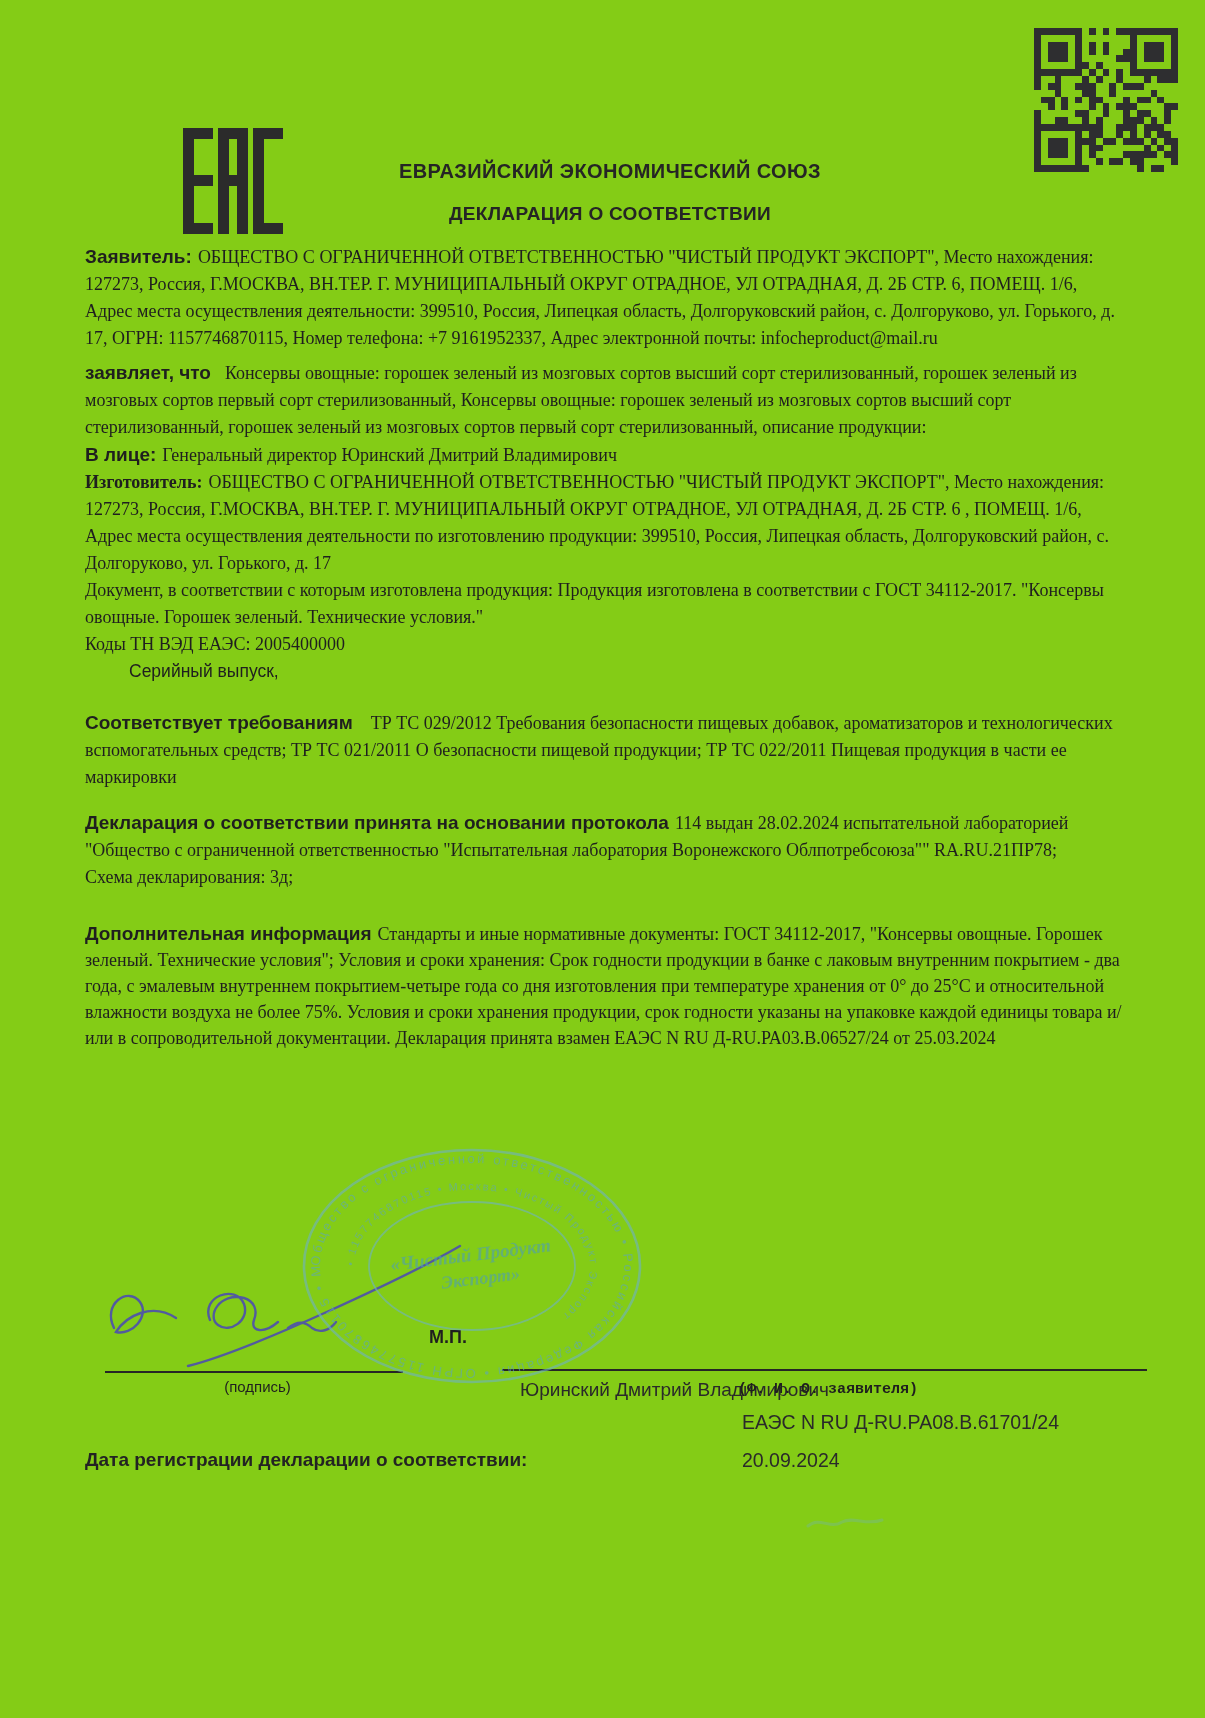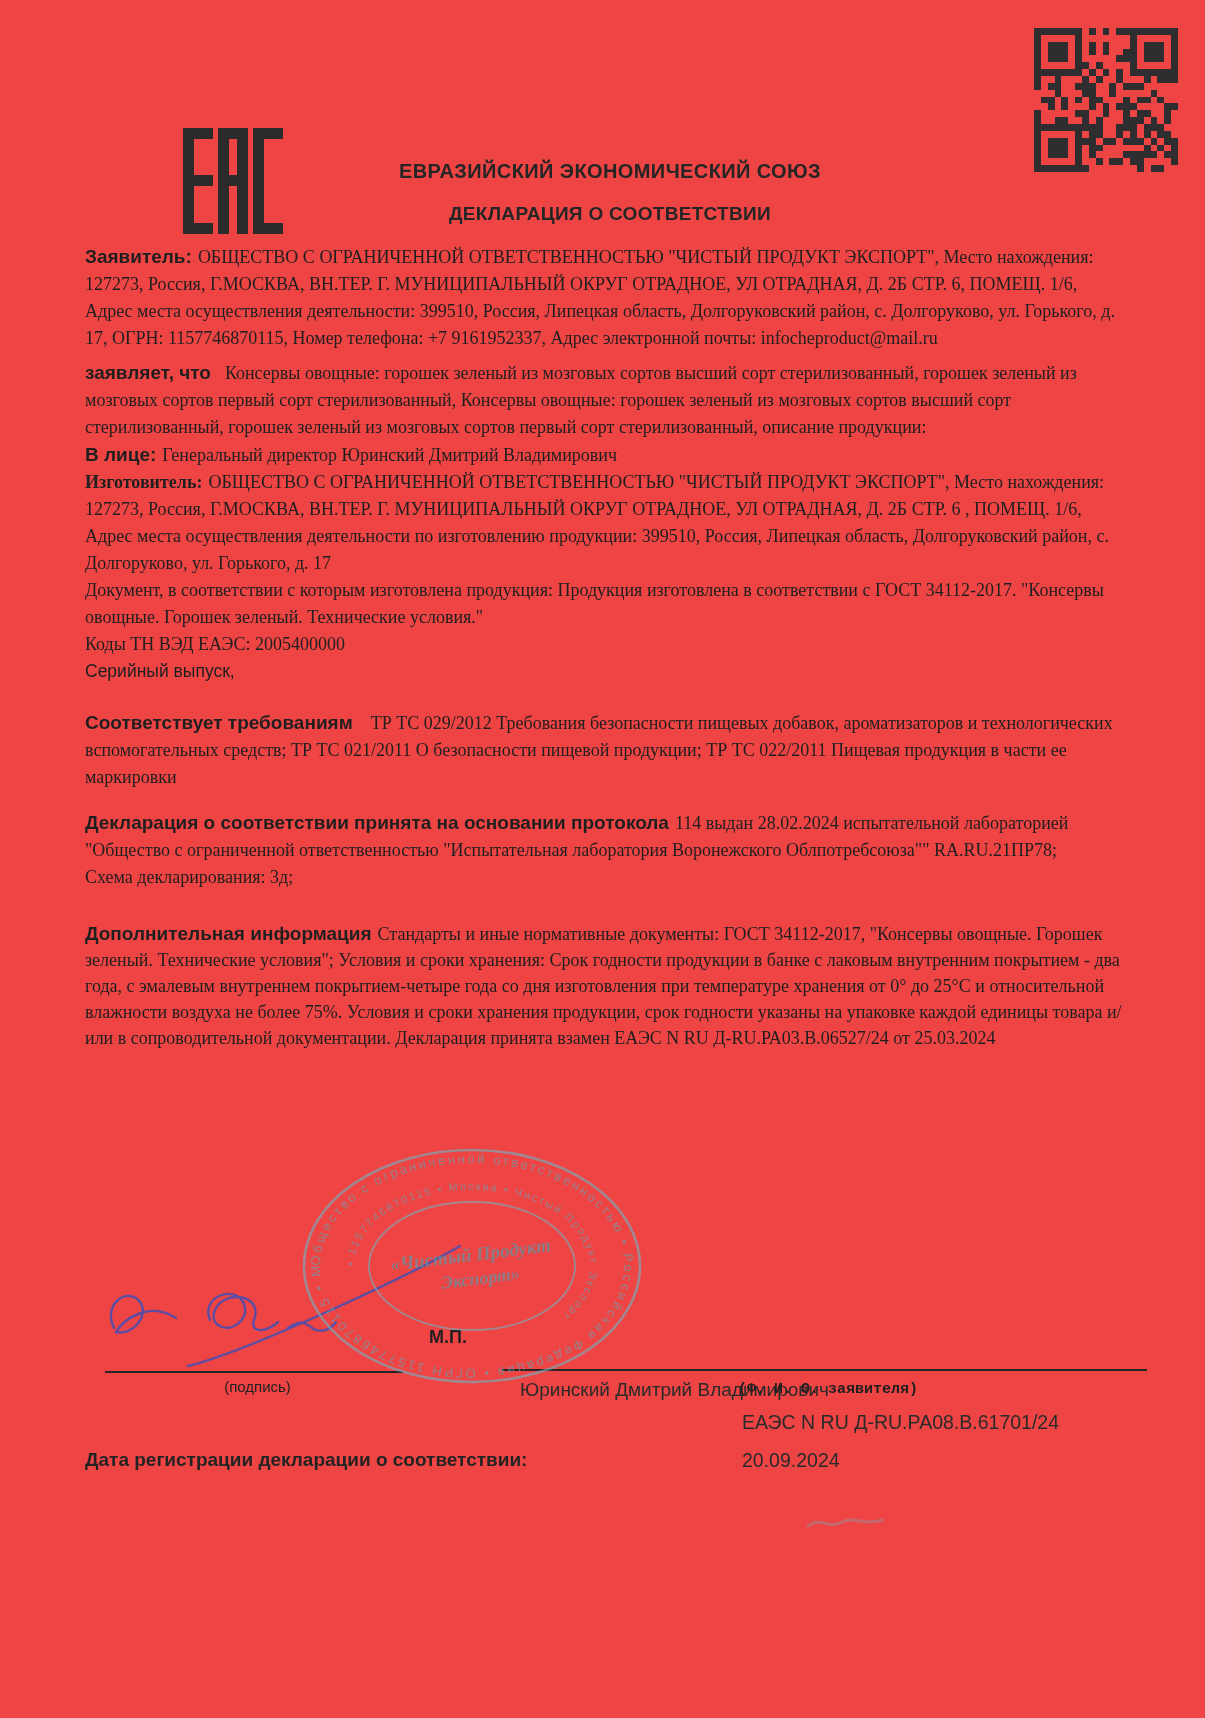--- a/index.html
+++ b/index.html
@@ -1,38 +1,38 @@
 <!DOCTYPE html>
 <html><head>
 <meta charset="utf-8">
 <style>
   html,body{margin:0;padding:0;}
   body{
     width:1205px;height:1718px;position:relative;background:#ffffff;
     font-family:"Liberation Serif", serif;color:#1f1f1f;overflow:hidden;
   }
-  .page{position:absolute;inset:0;background:#ef4444;}
+  .page{position:absolute;inset:0;background:#84cc16;}
   
   .eac-logo{position:absolute;left:183px;top:128px;width:100px;height:106px;}
   
   .qr{position:absolute;left:1034px;top:28px;width:144px;height:144px;
       display:grid;grid-template-columns:repeat(21,1fr);grid-template-rows:repeat(21,1fr);}
   .qr div{background:transparent;}
   .qr div.on{background:#2e2e30;}
   
   .titles{position:absolute;left:250px;top:160px;width:720px;text-align:center;
           font-family:"Liberation Sans",sans-serif;font-weight:bold;color:#252525;}
   .title-1{font-size:20px;letter-spacing:.4px;}
   .title-2{font-size:19px;margin-top:20px;letter-spacing:.3px;}
   
   .content{position:absolute;left:85px;top:243px;width:1038px;font-size:18px;line-height:27px;}
   .content p{margin:0;}
   .lbl-sans{font-family:"Liberation Sans",sans-serif;font-weight:bold;font-size:19px;}
   .lbl-serif{font-weight:bold;}
-  .sans{font-family:"Liberation Sans",sans-serif;}
+  .sans{font-family:"Liberation Sans",sans-serif;margin-left:44px;}
   .mr6{margin-right:6px;}
   .mr14{margin-right:14px;}
   .mr18{margin-right:18px;}
   .gap24{margin-top:24px !important;}
   .gap18{margin-top:18px !important;}
   .gap30{margin-top:30px !important;}
   .gap20{margin-top:20px !important;}
   .tight{line-height:26px;}
   .validity{font-family:"Liberation Sans",sans-serif;font-weight:bold;font-size:19px;line-height:31px;color:#242424;}
   .validity .date{font-weight:normal;}

